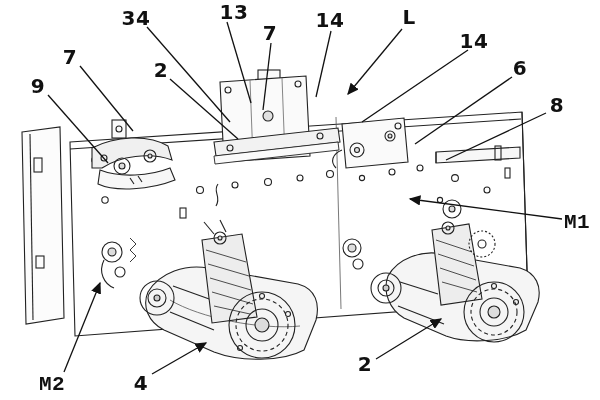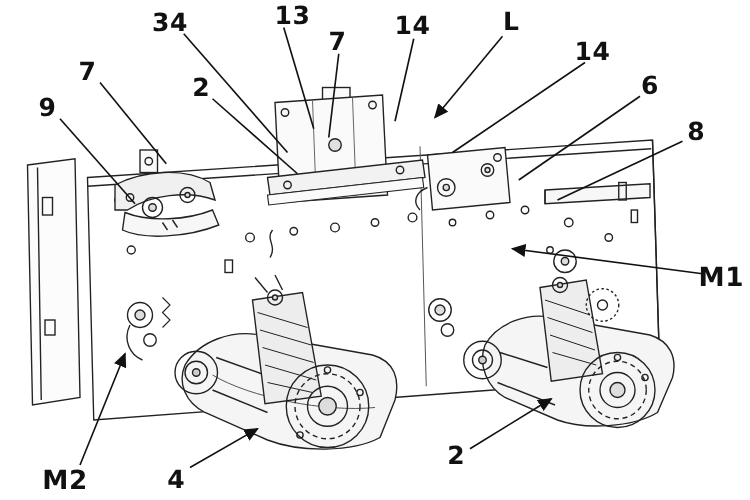--- a/index.html
+++ b/index.html
@@ -6,21 +6,21 @@
   .stage{
     position:relative;width:600px;height:400px;background:#ffffff;
     font-family:"DejaVu Sans","Liberation Sans",sans-serif;overflow:hidden;
   }
   .stage svg{position:absolute;left:0;top:0;}
   .label-layer{position:absolute;left:0;top:0;width:100%;height:100%;pointer-events:none;}
   .lbl{
     position:absolute;transform:translate(-50%,-50%);
     font-size:20px;font-weight:600;color:#111;letter-spacing:.5px;white-space:nowrap;
   }
-  .lbl.big{font-size:21px;}
+  .lbl.big{font-size:21px;font-family:Liberation Mono, monospace;}
 </style>
 </head>
 <body>
 
 <div class="stage">
 
   <svg width="600" height="400" viewBox="0 0 600 400">
     <defs>
       <marker id="arrowhead" markerWidth="10" markerHeight="8" refX="8" refY="4" orient="auto">
         <polygon points="0 0, 9 4, 0 8" fill="#111"></polygon>

